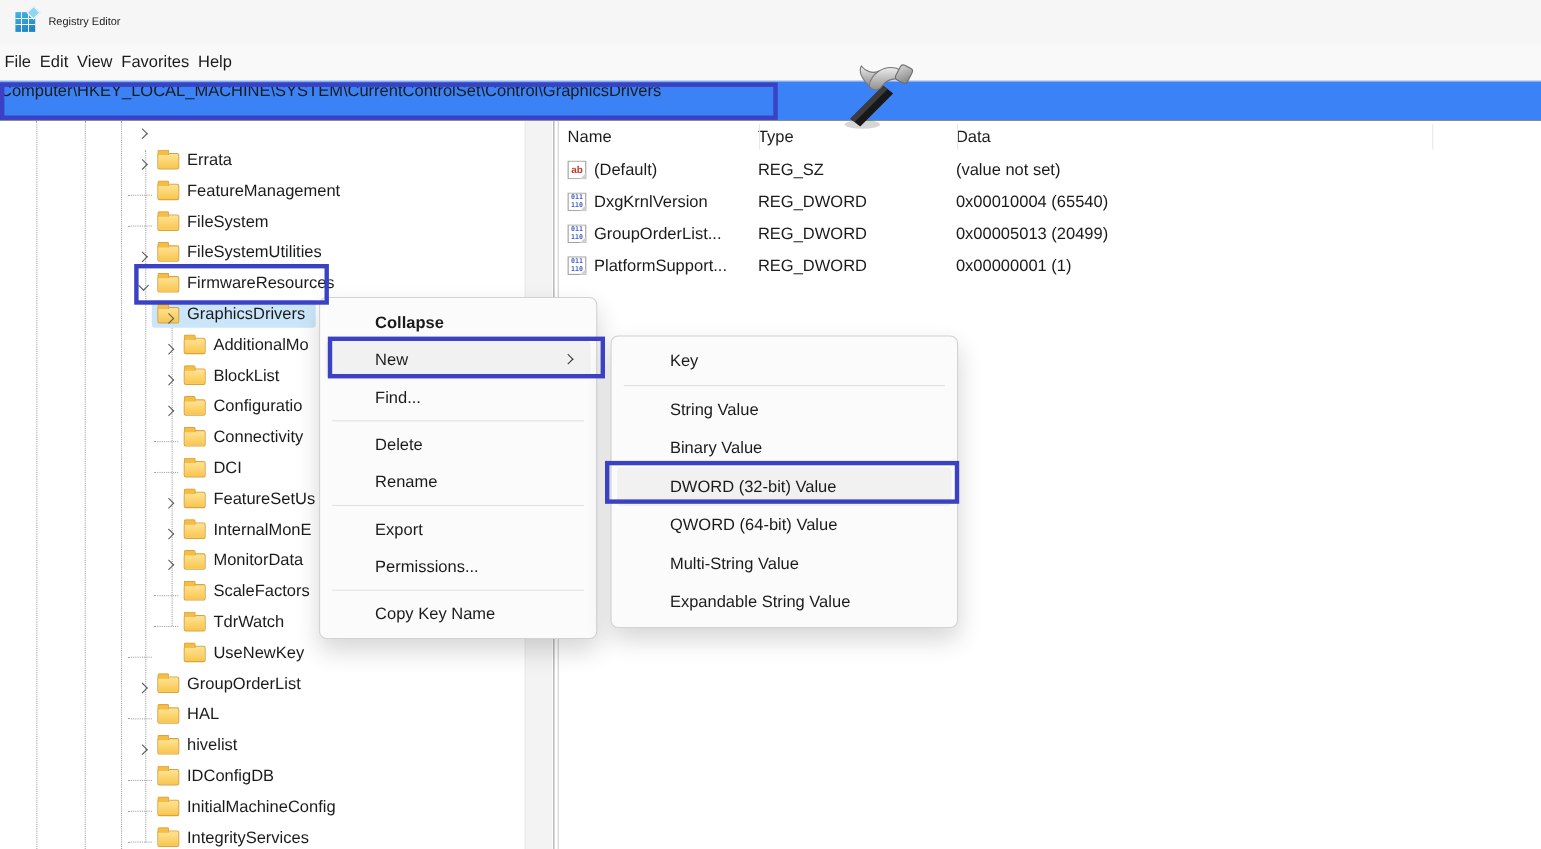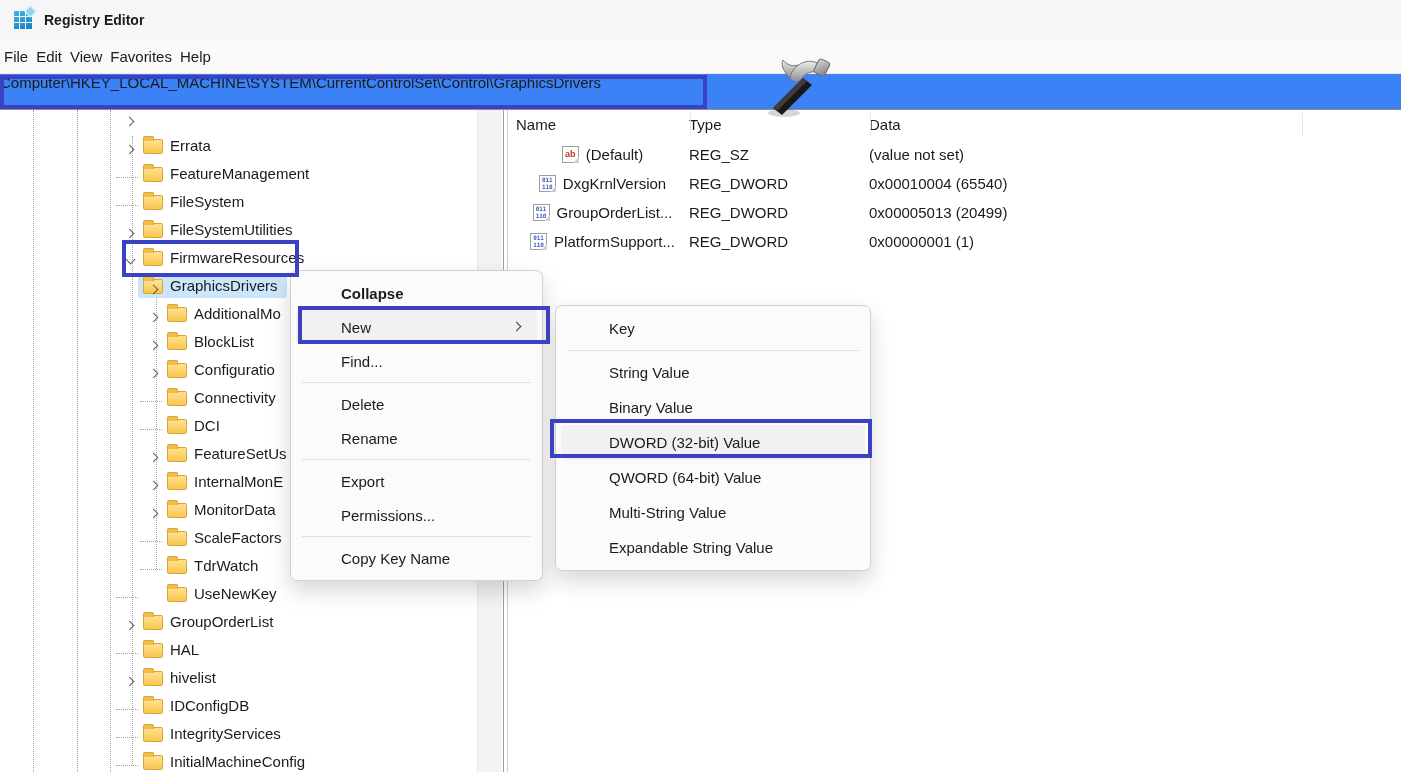--- a/index.html
+++ b/index.html
@@ -12,21 +12,21 @@
   .titlebar{ position:absolute; left:0; top:0; right:0; height:40px; background:#f6f6f6;
              display:flex; align-items:center; padding-left:14px; gap:12px; }
   .app-icon{ width:18px; height:18px; position:relative; flex:none;
     background-image:
       linear-gradient(90deg, transparent 5px, #f6f6f6 5px, #f6f6f6 6px, transparent 6px, transparent 11px, #f6f6f6 11px, #f6f6f6 12px, transparent 12px),
       linear-gradient(transparent 5px, #f6f6f6 5px, #f6f6f6 6px, transparent 6px, transparent 11px, #f6f6f6 11px, #f6f6f6 12px, transparent 12px),
       linear-gradient(160deg,#43b4e4,#1a7fc2);
   }
   .app-icon::after{ content:""; position:absolute; top:-4px; right:-3px; width:7px; height:7px;
     background:#8ed5f2; border:1.5px solid #f6f6f6; transform:rotate(45deg); }
-  .win-title{ font-size:14px;font-weight:bold; }
+  .win-title{ font-size:10px; }
 
   
   .menubar{ position:absolute; left:0; top:40px; right:0; height:33px; background:#f9f9f9;
             display:flex; align-items:center; padding-left:0; }
   .mb-item{ padding:5px 4px; cursor:default; }
 
   
   .addressbar{ position:absolute; left:0; top:73px; right:0; height:37px; background:#3b82f6;
                border-top:1px solid #ededed; border-bottom:1px solid #8c8c8c;
                display:flex; align-items:flex-start; }
@@ -64,21 +64,21 @@
   .listpane{ position:absolute; left:509px; top:110px; right:0; bottom:0; background:#fff; }
   .listheader{ position:absolute; left:0; top:0; right:0; height:28px; display:flex; align-items:center; }
   .hcell{ cursor:default; }
   .hcell.col0{ width:180px; padding-left:7px; }
   .hcell.col1{ width:180px; }
   .hcell.col2{ flex:1; }
   .colsep{ position:absolute; top:3px; height:23px; width:0; border-left:1px solid #e7e7e7; }
   #listrows{ position:absolute; left:0; top:30px; right:0; }
   .lrow{ height:29px; display:flex; align-items:center; }
   .cell-name{ width:180px; padding-left:7px; display:flex; align-items:center; gap:7px;
-              white-space:nowrap; overflow:hidden;justify-content:center; }
+              white-space:nowrap; overflow:hidden; }
   .cell-type{ width:180px; }
   .cell-data{ flex:1; white-space:nowrap; }
   .vicon{ width:17px; height:17px; flex:none; position:relative; background:#fff;
           border:1px solid #9f9f9f; display:flex; align-items:center; justify-content:center; }
   .vicon::after{ content:""; position:absolute; right:-1px; bottom:-1px; width:0; height:0;
           border-style:solid; border-width:0 0 6px 6px; border-color:transparent transparent #cfcfcf transparent; }
   .vicon.string-value-icon::before{ content:"ab"; color:#c2392a; font-weight:bold; font-size:9px; line-height:9px; }
   .vicon.dword-value-icon::before{ content:"011\A 110"; white-space:pre; color:#3f5cc8; font-weight:bold;
           font-family:"DejaVu Sans Mono", monospace; font-size:6px; line-height:6.5px; text-align:center; }
 
@@ -305,28 +305,28 @@
           </span>
     <span class="tree-body">
       <span class="folder"></span>
       <span class="tree-label">IDConfigDB</span>
     </span>
   </div>
         <div class="tree-row lvl1">
     <span class="expander none"></span>
     <span class="tree-body">
       <span class="folder"></span>
+      <span class="tree-label">InitialMachineConfig</span>
+    </span>
+  </div>
+        <div class="tree-row lvl1">
+    <span class="expander none"></span>
+    <span class="tree-body">
+      <span class="folder"></span>
       <span class="tree-label">IntegrityServices</span>
-    </span>
-  </div>
-        <div class="tree-row lvl1">
-    <span class="expander none"></span>
-    <span class="tree-body">
-      <span class="folder"></span>
-      <span class="tree-label">InitialMachineConfig</span>
     </span>
   </div>
         <div class="tree-row lvl1">
     <span class="expander none"></span>
     <span class="tree-body">
       <span class="folder"></span>
       <span class="tree-label">International</span>
     </span>
   </div>
       </div>

